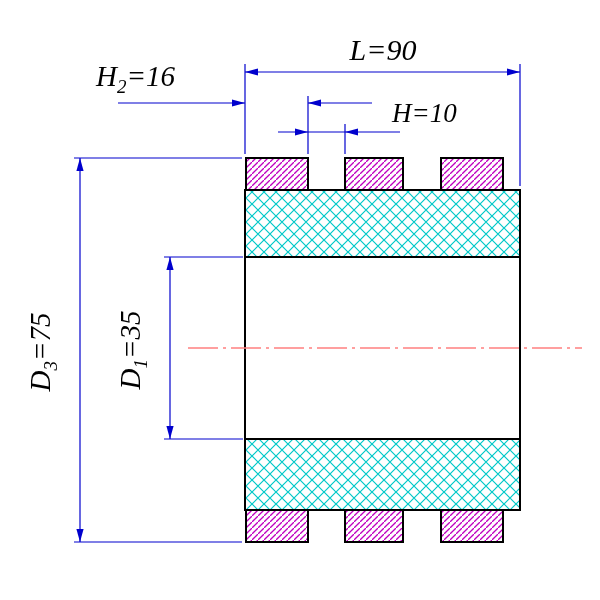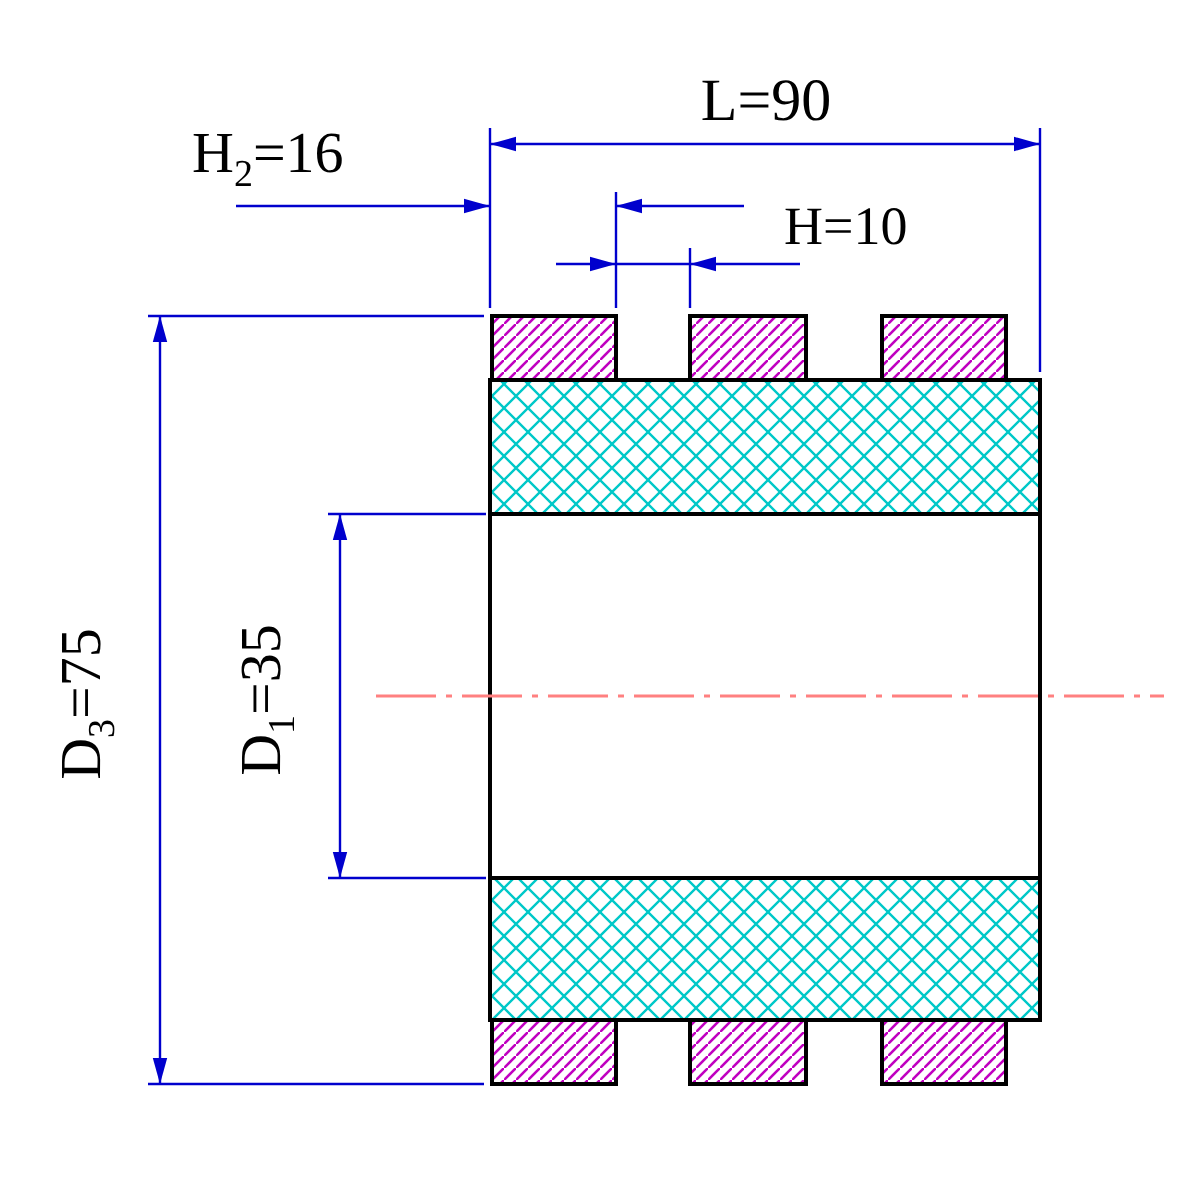--- a/index.html
+++ b/index.html
@@ -1,16 +1,16 @@
 <!DOCTYPE html>
 <html><head>
 <meta charset="utf-8">
 <style>
   html,body{margin:0;padding:0;background:#ffffff;}
-  .stage{position:relative;width:600px;height:600px;background:#ffffff;overflow:hidden;}
+  .stage{position:relative;width:600px;height:600px;background:#ffffff;overflow:hidden;font-style:italic;}
   svg text{font-family:"Liberation Serif","DejaVu Serif",serif;fill:#000000;}
   .lbl{font-size:29px;}
   .lbl-big{font-size:30px;}
   .lbl-med{font-size:27px;}
   .sub{font-size:19px;}
   .dim{stroke:#0000cd;stroke-width:1.2;fill:none;}
   .arrow{fill:#0000cd;stroke:none;}
   .outline{stroke:#000000;stroke-width:2;}
   .centerline{stroke:#ff8080;stroke-width:1.4;fill:none;stroke-dasharray:30 5 3 5;}
 </style>

